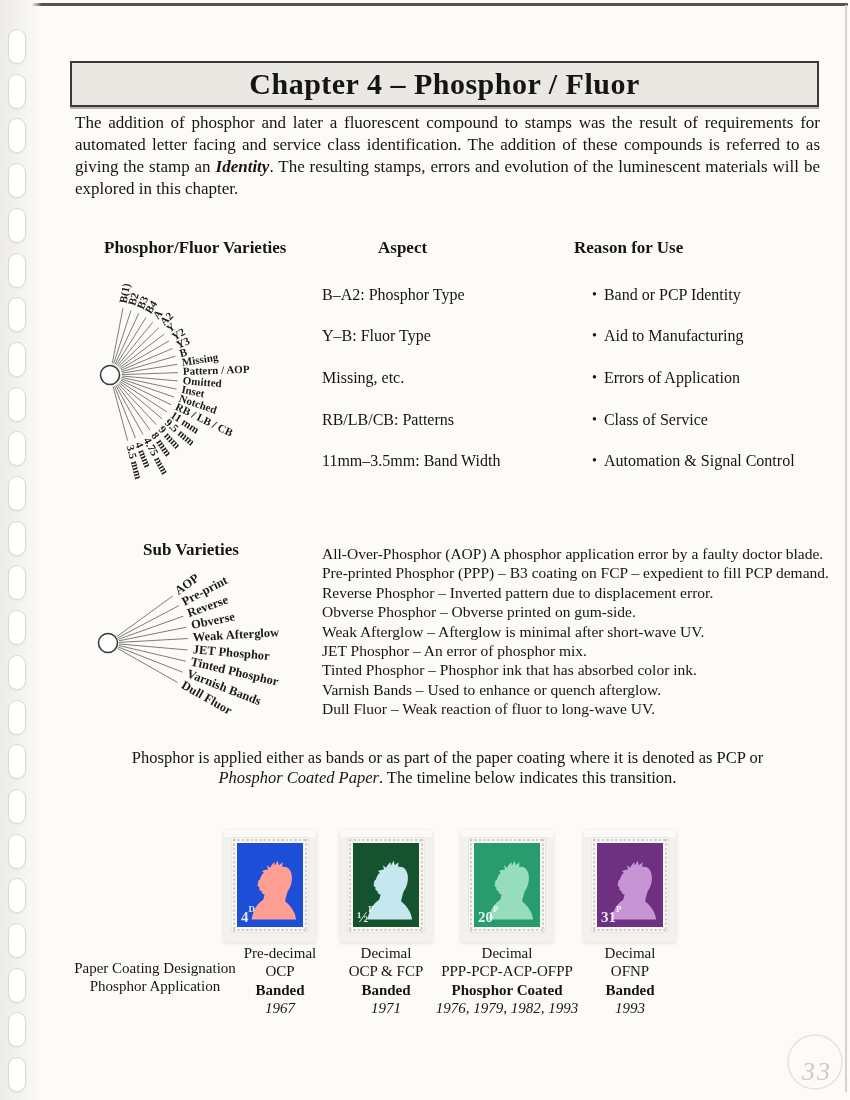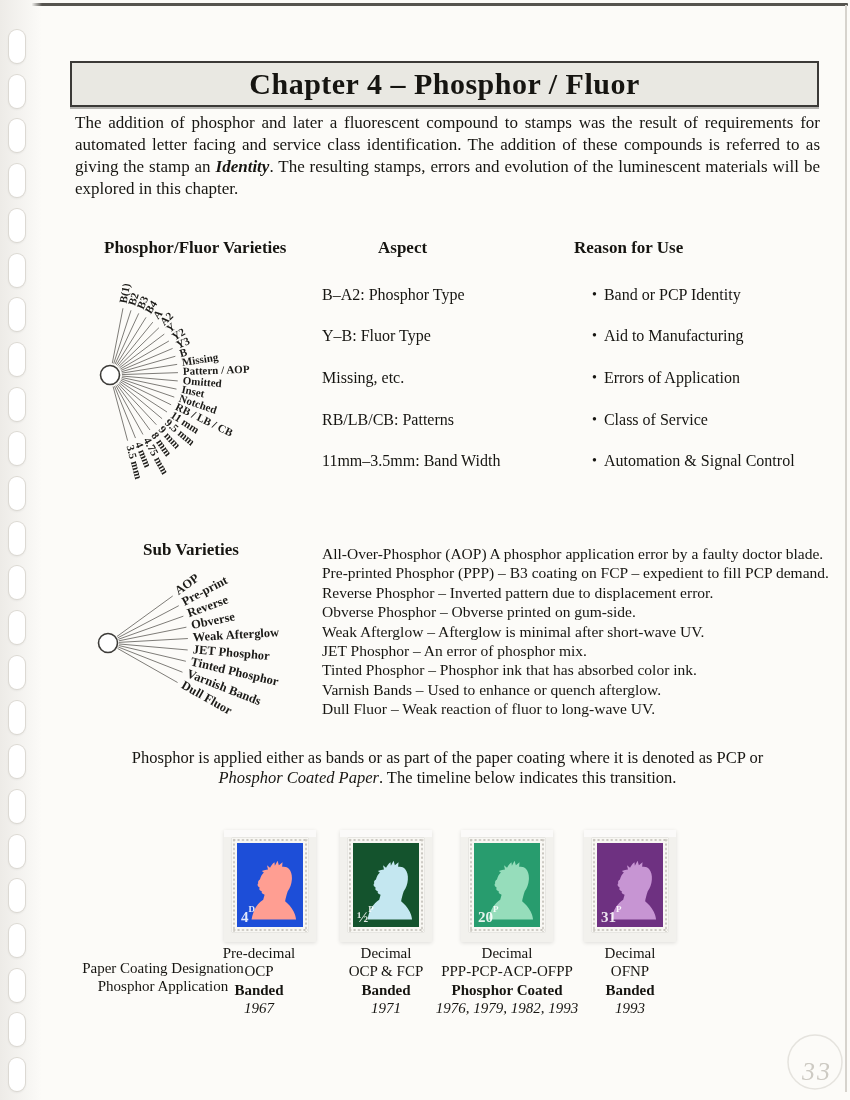--- a/index.html
+++ b/index.html
@@ -77,21 +77,21 @@
   .denom { position:absolute; left:4px; bottom:2px; color:rgba(255,255,255,.88);
     font-weight:bold; font-size:15px; line-height:15px; }
   .denom sup { font-size:9px; position:relative; top:-4px; }
 
   
   .caption { position:absolute; top:944px; width:150px; text-align:center;
     font-size:15px; line-height:18.3px; }
   .caption .cap-app { font-weight:bold; }
   .caption .cap-years { font-style:italic; }
   .row-labels { position:absolute; left:70px; top:959px; width:170px; text-align:center;
-    font-size:15px; line-height:18.3px;margin-left:8px; }
+    font-size:15px; line-height:18.3px; }
 
   
   .page-num-svg { position:absolute; left:778px; top:1034px; }
   .page-num-circle { fill:none; stroke:#e5e3de; stroke-width:1.5; }
   .page-num-text { font-family:"Liberation Serif",serif; font-size:26px; font-style:italic;
     fill:#cdcac3; letter-spacing:2px; }
 </style>
 </head>
 <body>
 
@@ -321,21 +321,21 @@
       <div class="denom"><span>31</span><sup>P</sup></div>
     </div>
   </div>
 </div>
 
 <div class="row-labels">
   <div>Paper Coating Designation</div>
   <div>Phosphor Application</div>
 </div>
 
-<div class="caption" style="left:184px;">
+<div class="caption" style="left:205px;">
   <div class="cap-era">Pre-decimal</div>
   <div class="cap-coating">OCP</div>
   <div class="cap-app">Banded</div>
   <div class="cap-years">1967</div>
 </div>
 <div class="caption" style="left:311px;">
   <div class="cap-era">Decimal</div>
   <div class="cap-coating">OCP &amp; FCP</div>
   <div class="cap-app">Banded</div>
   <div class="cap-years">1971</div>

